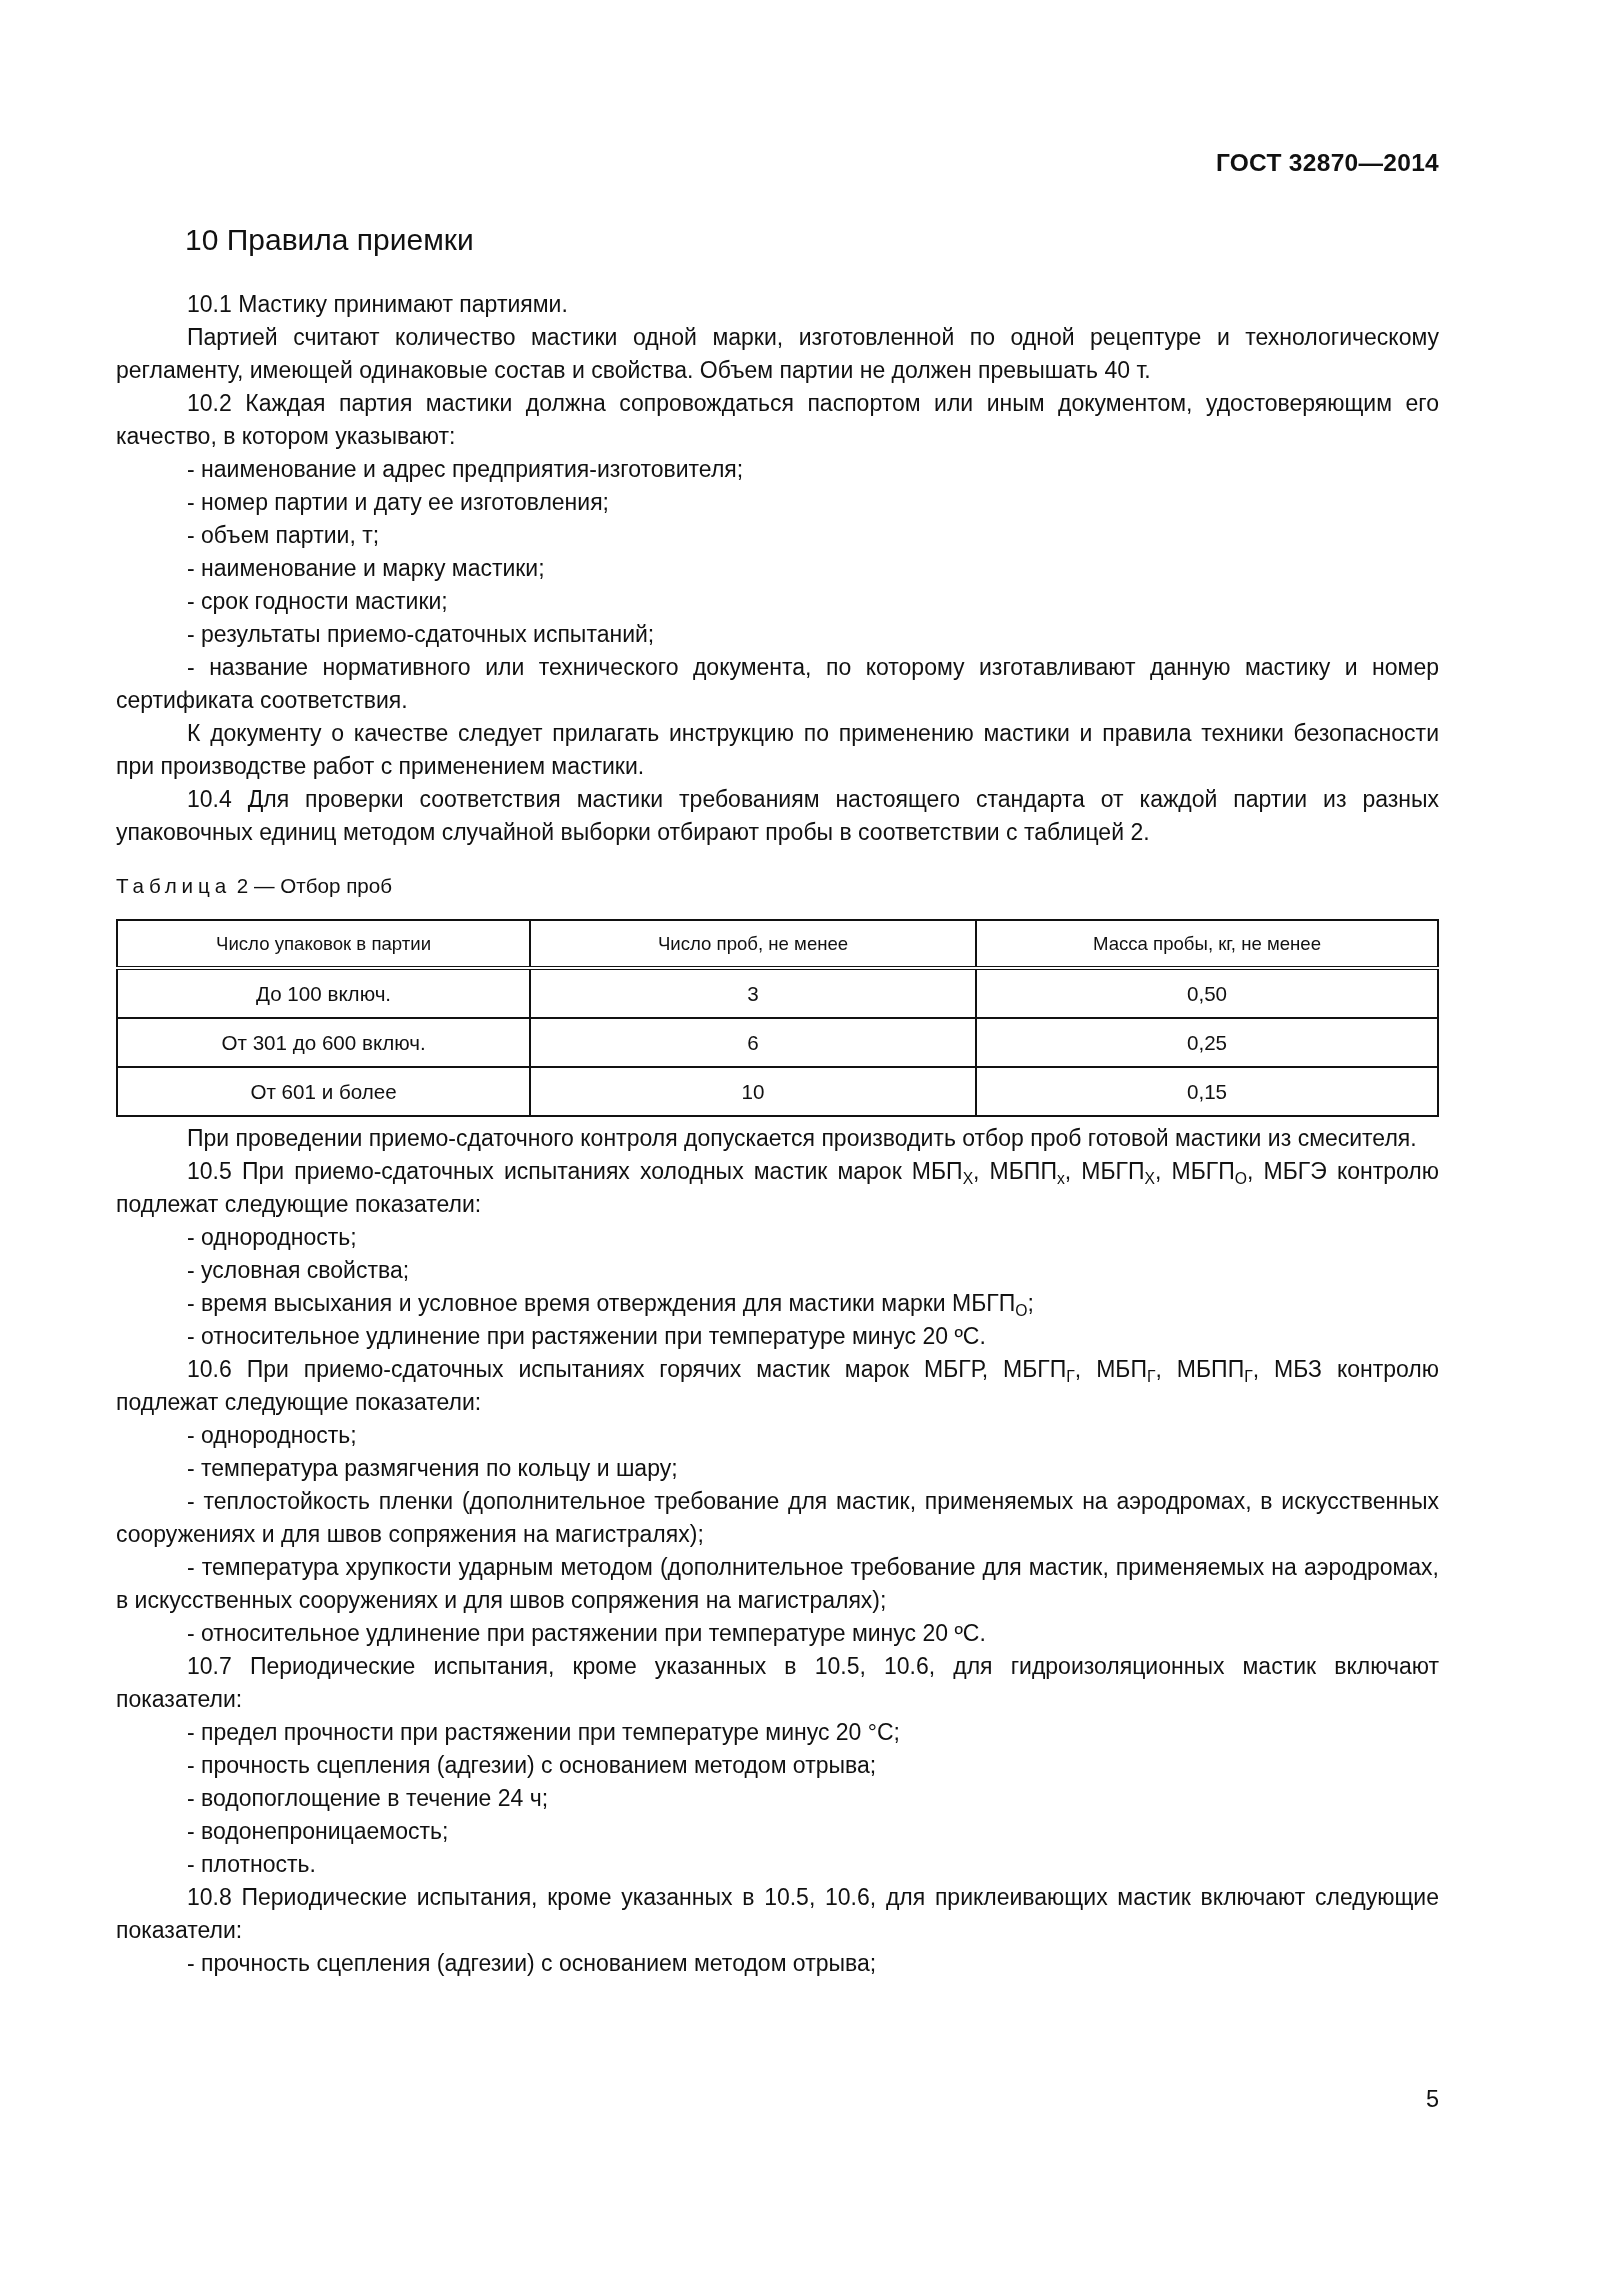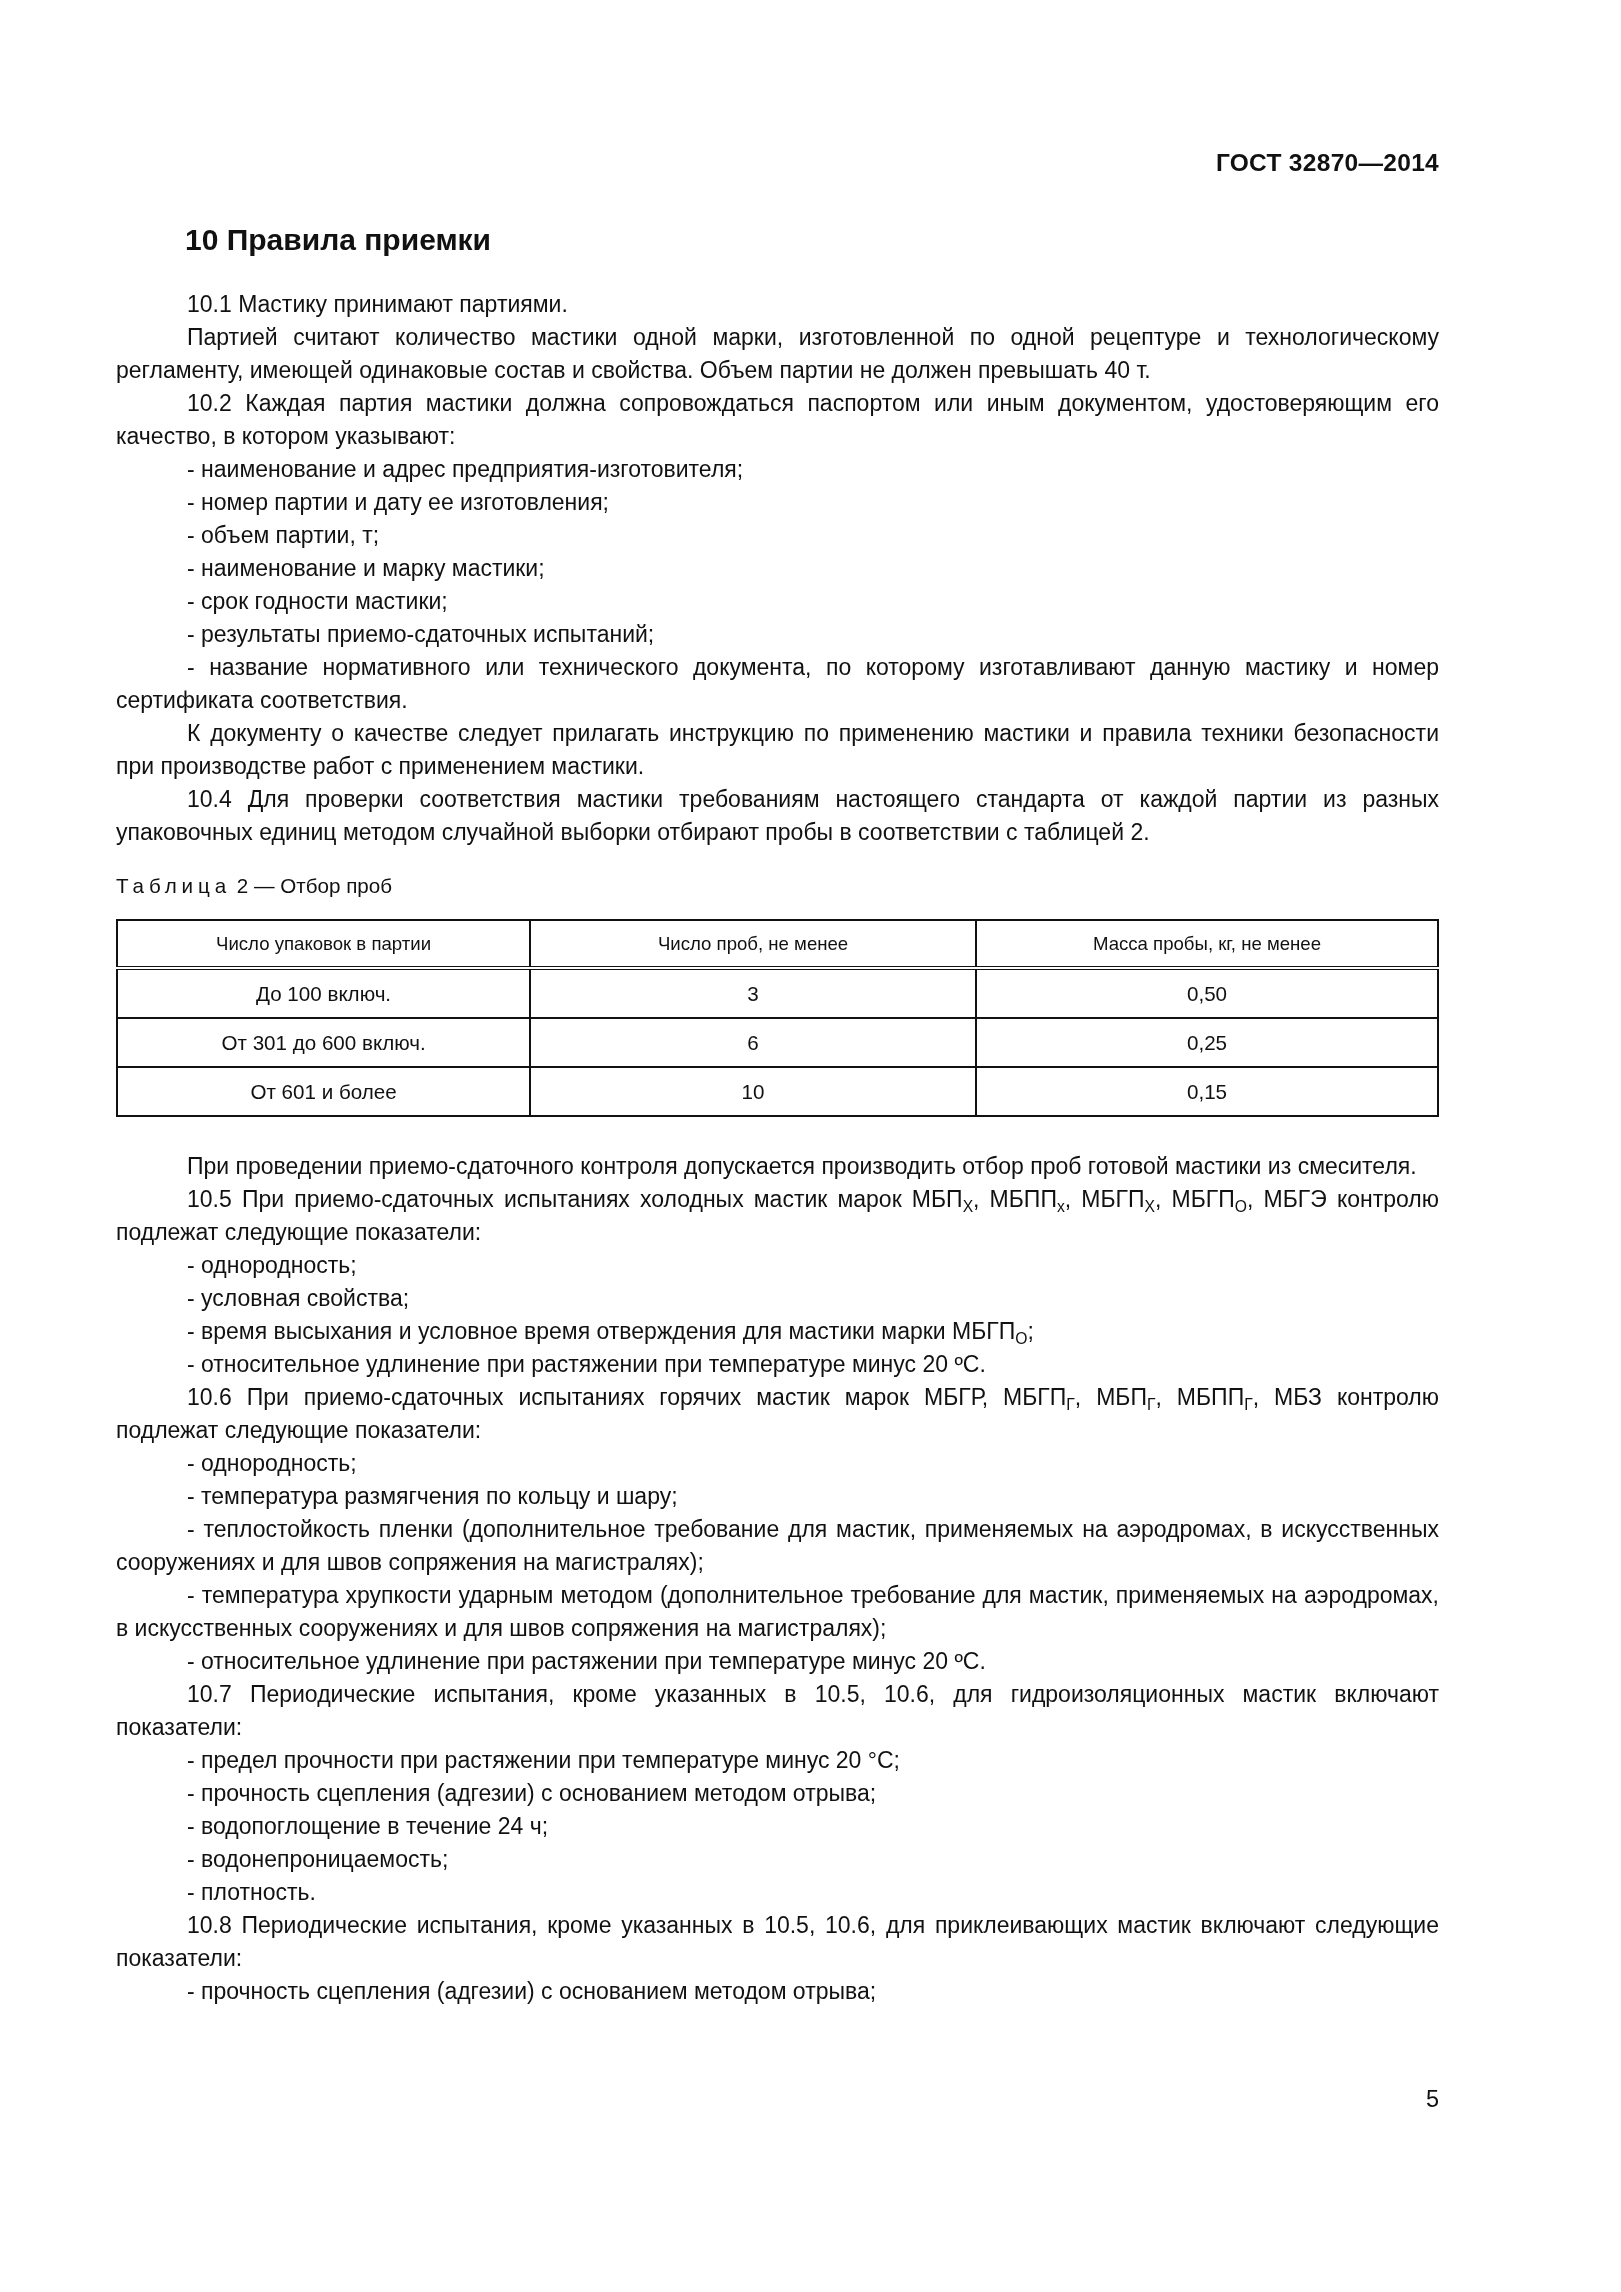--- a/index.html
+++ b/index.html
@@ -1,27 +1,27 @@
 <!DOCTYPE html>
 <html><head>
 <meta charset="utf-8">
 <style>
   html, body { margin:0; padding:0; background:#fff; }
   body { width:1621px; height:2293px; position:relative; overflow:hidden;
          font-family:"Liberation Sans", sans-serif; color:#111; }
   .std { position:absolute; top:149px; right:182px; font-weight:bold; font-size:24.5px; letter-spacing:0.3px; }
-  .h1 { position:absolute; top:223px; left:185px; font-weight:bold; font-size:30px; }
+  .h1 { position:absolute; top:223px; left:185px; font-weight:normal; font-size:30px; }
   .body { position:absolute; top:288px; left:116px; width:1323px; font-size:23px; line-height:33px; }
   .p { text-align:justify; text-align-last:left; margin:0; }
   .ind { text-indent:71px; }
   .li { padding-left:71px; }
   sub { font-size:15.7px; vertical-align:-4.9px; line-height:0; }
   .cap { margin-top:19.6px; margin-bottom:17px; font-size:20.6px; }
   .cap .sp { letter-spacing:4.9px; }
-  table { width:1323px; border-collapse:collapse; font-size:20.6px; margin-bottom:33px; }
+  table { width:1323px; border-collapse:collapse; font-size:20.6px; margin-bottom:5px; }
   td, th { border:2px solid #111; text-align:center; font-weight:normal; height:47px; padding:0; }
   th { font-size:18.6px; height:45px; }
   thead tr { border-bottom:4.9px double #111; }
   thead th { border-bottom:4.9px double #111; }
   .pnum { position:absolute; top:2086px; right:182px; font-size:23.5px; }
 </style>
 </head>
 <body>
 
 <div class="std">ГОСТ 32870—2014</div>

